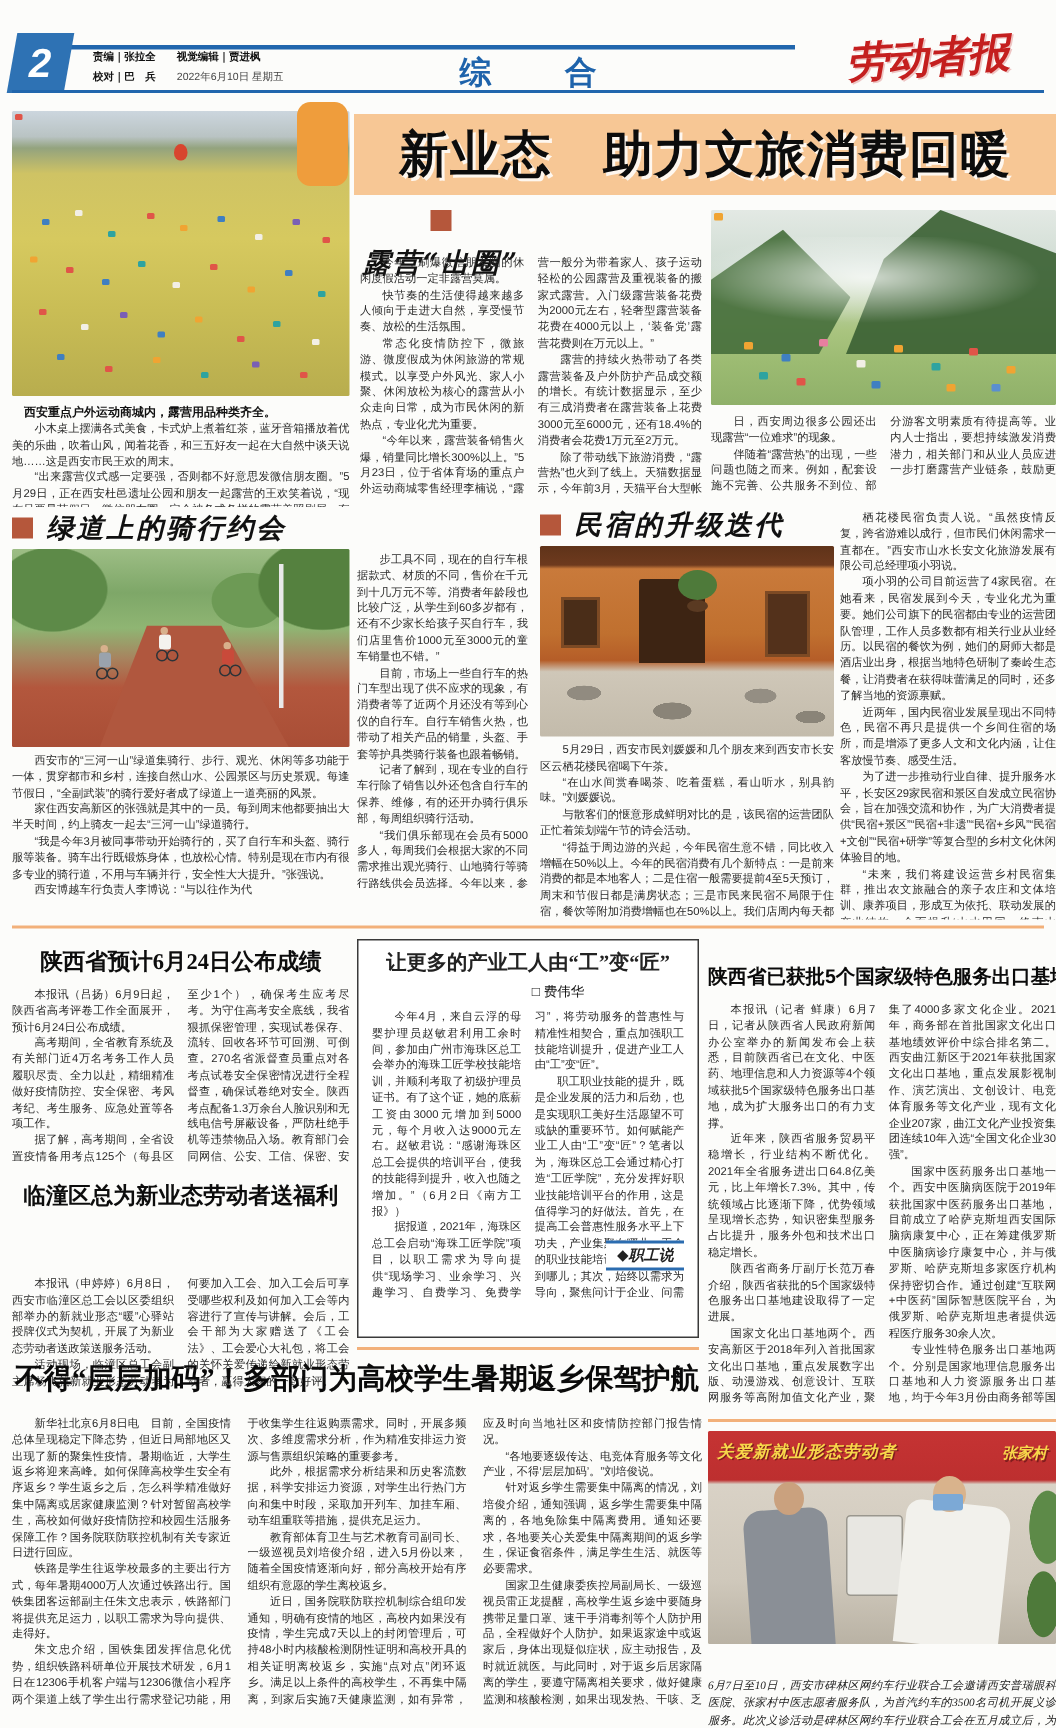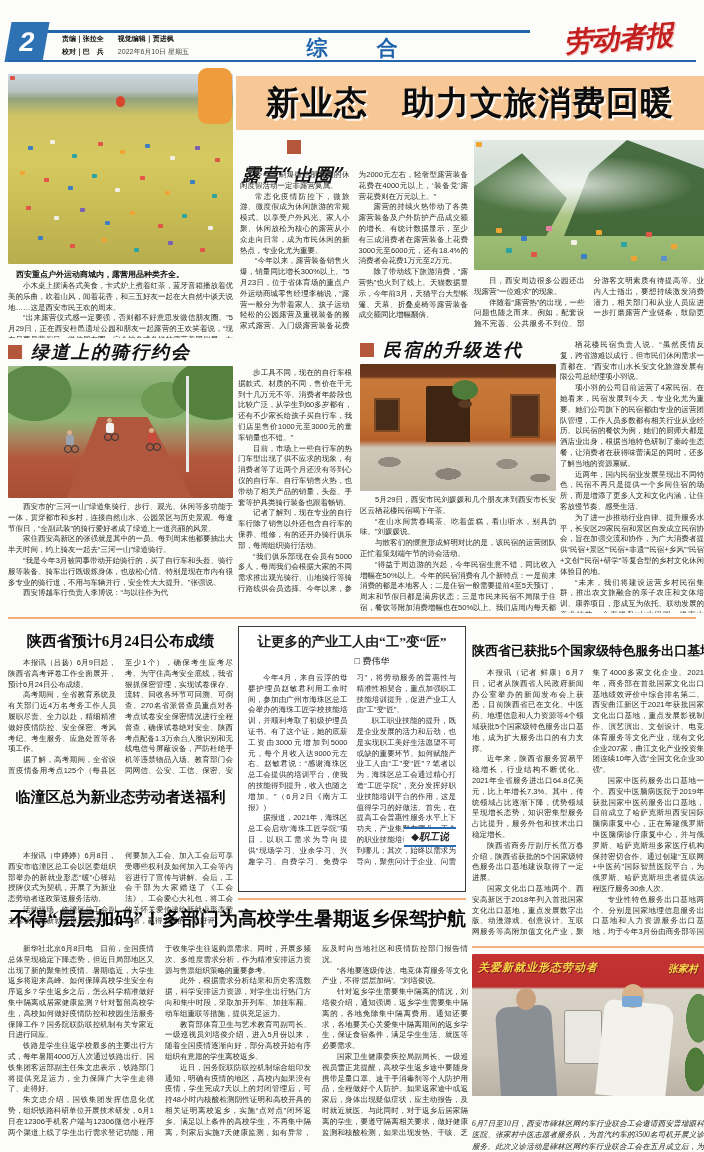--- a/index.html
+++ b/index.html
@@ -149,20 +149,21 @@
   <div class="abs headline-band">
     <span class="h">新业态　助力文旅消费回暖</span>
   </div>
 
   <div class="abs sec-title" style="left:242px;top:140px;flex-direction:column;">
     <span class="bullet"></span>
     <span class="t">露营“出圈”</span>
   </div>
   <div class="abs txt cols2" style="left:240px;top:170px;width:228px;height:164px;">
       <p>今年，刷爆微信朋友圈的休闲度假活动一定非露营莫属。</p>
+      <p>快节奏的生活使得越来越多人倾向于走进大自然，享受慢节奏、放松的生活氛围。</p>
       <p>常态化疫情防控下，微旅游、微度假成为休闲旅游的常规模式。以享受户外风光、家人小聚、休闲放松为核心的露营从小众走向日常，成为市民休闲的新热点，专业化尤为重要。</p>
       <p>“今年以来，露营装备销售火爆，销量同比增长300%以上。”5月23日，位于省体育场的重点户外运动商城零售经理李楠说，“露营一般分为带着家人、孩子运动轻松的公园露营及重视装备的搬家式露营。入门级露营装备花费为2000元左右，轻奢型露营装备花费在4000元以上，‘装备党’露营花费则在万元以上。”</p>
       <p>露营的持续火热带动了各类露营装备及户外防护产品成交额的增长。有统计数据显示，至少有三成消费者在露营装备上花费3000元至6000元，还有18.4%的消费者会花费1万元至2万元。</p>
       <p>除了带动线下旅游消费，“露营热”也火到了线上。天猫数据显示，今年前3月，天猫平台大型帐篷、天幕、折叠桌椅等露营装备成交额同比增幅翻倍。</p>
     </div>
 
   <div class="abs photo ph-mtn" style="left:474px;top:140px;width:230px;height:130px;">
     <div class="abs mtn1"></div>
     <div class="abs mtn2"></div>
     <div class="abs mist"></div>
@@ -278,21 +279,21 @@
       <p>国家文化出口基地两个。西安高新区于2018年列入首批国家文化出口基地，重点发展数字出版、动漫游戏、创意设计、互联网服务等高附加值文化产业，聚集了4000多家文化企业。2021年，商务部在首批国家文化出口基地绩效评价中综合排名第二。西安曲江新区于2021年获批国家文化出口基地，重点发展影视制作、演艺演出、文创设计、电竞体育服务等文化产业，现有文化企业207家，曲江文化产业投资集团连续10年入选“全国文化企业30强”。</p>
       <p>国家中医药服务出口基地一个。西安中医脑病医院于2019年获批国家中医药服务出口基地，目前成立了哈萨克斯坦西安国际脑病康复中心，正在筹建俄罗斯中医脑病诊疗康复中心，并与俄罗斯、哈萨克斯坦多家医疗机构保持密切合作。通过创建“互联网+中医药”国际智慧医院平台，为俄罗斯、哈萨克斯坦患者提供远程医疗服务30余人次。</p>
       <p>专业性特色服务出口基地两个。分别是国家地理信息服务出口基地和人力资源服务出口基地，均于今年3月份由商务部等国家7部委认定。国家地理信息服务出口基地位于陕西航天经济技术开发区，基地以中科星图测绘集团利翔公司等30余家企业为核心，重点发展卫星定位导航、遥感监测、地理测绘等数字服务。国家人力资源服务出口基地位于中国西安人力资源服务产业园，基地总平台设在西咸新区主园区，以秦创原人才中心为主要载体，分平台设在碑林、高新、曲江、国际港等4个分园区，基地将通过人力资源服务创新促进两链融合发展，进一步提升对外开放水平。</p>
     </div>
 
   <div class="abs divider" style="left:238px;top:898px;width:228px;"></div>
 
   <div class="abs big-headline" style="left:8px;top:906px;width:460px;">不得“层层加码”！多部门为高校学生暑期返乡保驾护航</div>
   <div class="abs txt cols3" style="left:8px;top:944px;width:460px;height:202px;">
       <p>新华社北京6月8日电　目前，全国疫情总体呈现稳定下降态势，但近日局部地区又出现了新的聚集性疫情。暑期临近，大学生返乡将迎来高峰。如何保障高校学生安全有序返乡？学生返乡之后，怎么科学精准做好集中隔离或居家健康监测？针对暂留高校学生，高校如何做好疫情防控和校园生活服务保障工作？国务院联防联控机制有关专家近日进行回应。</p>
-      <p>铁路是学生往返学校最多的主要出行方式，每年暑期4000万人次通过铁路出行。国铁集团客运部副主任朱文忠表示，铁路部门将提供充足运力，全力保障广大学生走得了、走得好。</p>
+      <p>铁路是学生往返学校最多的主要出行方式，每年暑期4000万人次通过铁路出行。国铁集团客运部副主任朱文忠表示，铁路部门将提供充足运力，以职工需求为导向提供、走得好。</p>
       <p>朱文忠介绍，国铁集团发挥信息化优势，组织铁路科研单位开展技术研发，6月1日在12306手机客户端与12306微信小程序两个渠道上线了学生出行需求登记功能，用于收集学生往返购票需求。同时，开展多频次、多维度需求分析，作为精准安排运力资源与售票组织策略的重要参考。</p>
       <p>此外，根据需求分析结果和历史客流数据，科学安排运力资源，对学生出行热门方向和集中时段，采取加开列车、加挂车厢、动车组重联等措施，提供充足运力。</p>
       <p>教育部体育卫生与艺术教育司副司长、一级巡视员刘培俊介绍，进入5月份以来，随着全国疫情逐渐向好，部分高校开始有序组织有意愿的学生离校返乡。</p>
       <p>近日，国务院联防联控机制综合组印发通知，明确有疫情的地区，高校内如果没有疫情，学生完成7天以上的封闭管理后，可持48小时内核酸检测阴性证明和高校开具的相关证明离校返乡，实施“点对点”闭环返乡。满足以上条件的高校学生，不再集中隔离，到家后实施7天健康监测，如有异常，应及时向当地社区和疫情防控部门报告情况。</p>
       <p>“各地要逐级传达、电竞体育服务等文化产业，不得‘层层加码’。”刘培俊说。</p>
       <p>针对返乡学生需要集中隔离的情况，刘培俊介绍，通知强调，返乡学生需要集中隔离的，各地免除集中隔离费用。通知还要求，各地要关心关爱集中隔离期间的返乡学生，保证食宿条件，满足学生生活、就医等必要需求。</p>
       <p>国家卫生健康委疾控局副局长、一级巡视员雷正龙提醒，高校学生返乡途中要随身携带足量口罩、速干手消毒剂等个人防护用品，全程做好个人防护。如果返家途中或返家后，身体出现疑似症状，应主动报告，及时就近就医。与此同时，对于返乡后居家隔离的学生，要遵守隔离相关要求，做好健康监测和核酸检测，如果出现发热、干咳、乏力、咽痛、嗅（味）觉减退、腹泻等症状，要及时报告。</p>
     </div>
 
   <div class="abs divider" style="left:472px;top:946px;width:232px;"></div>

